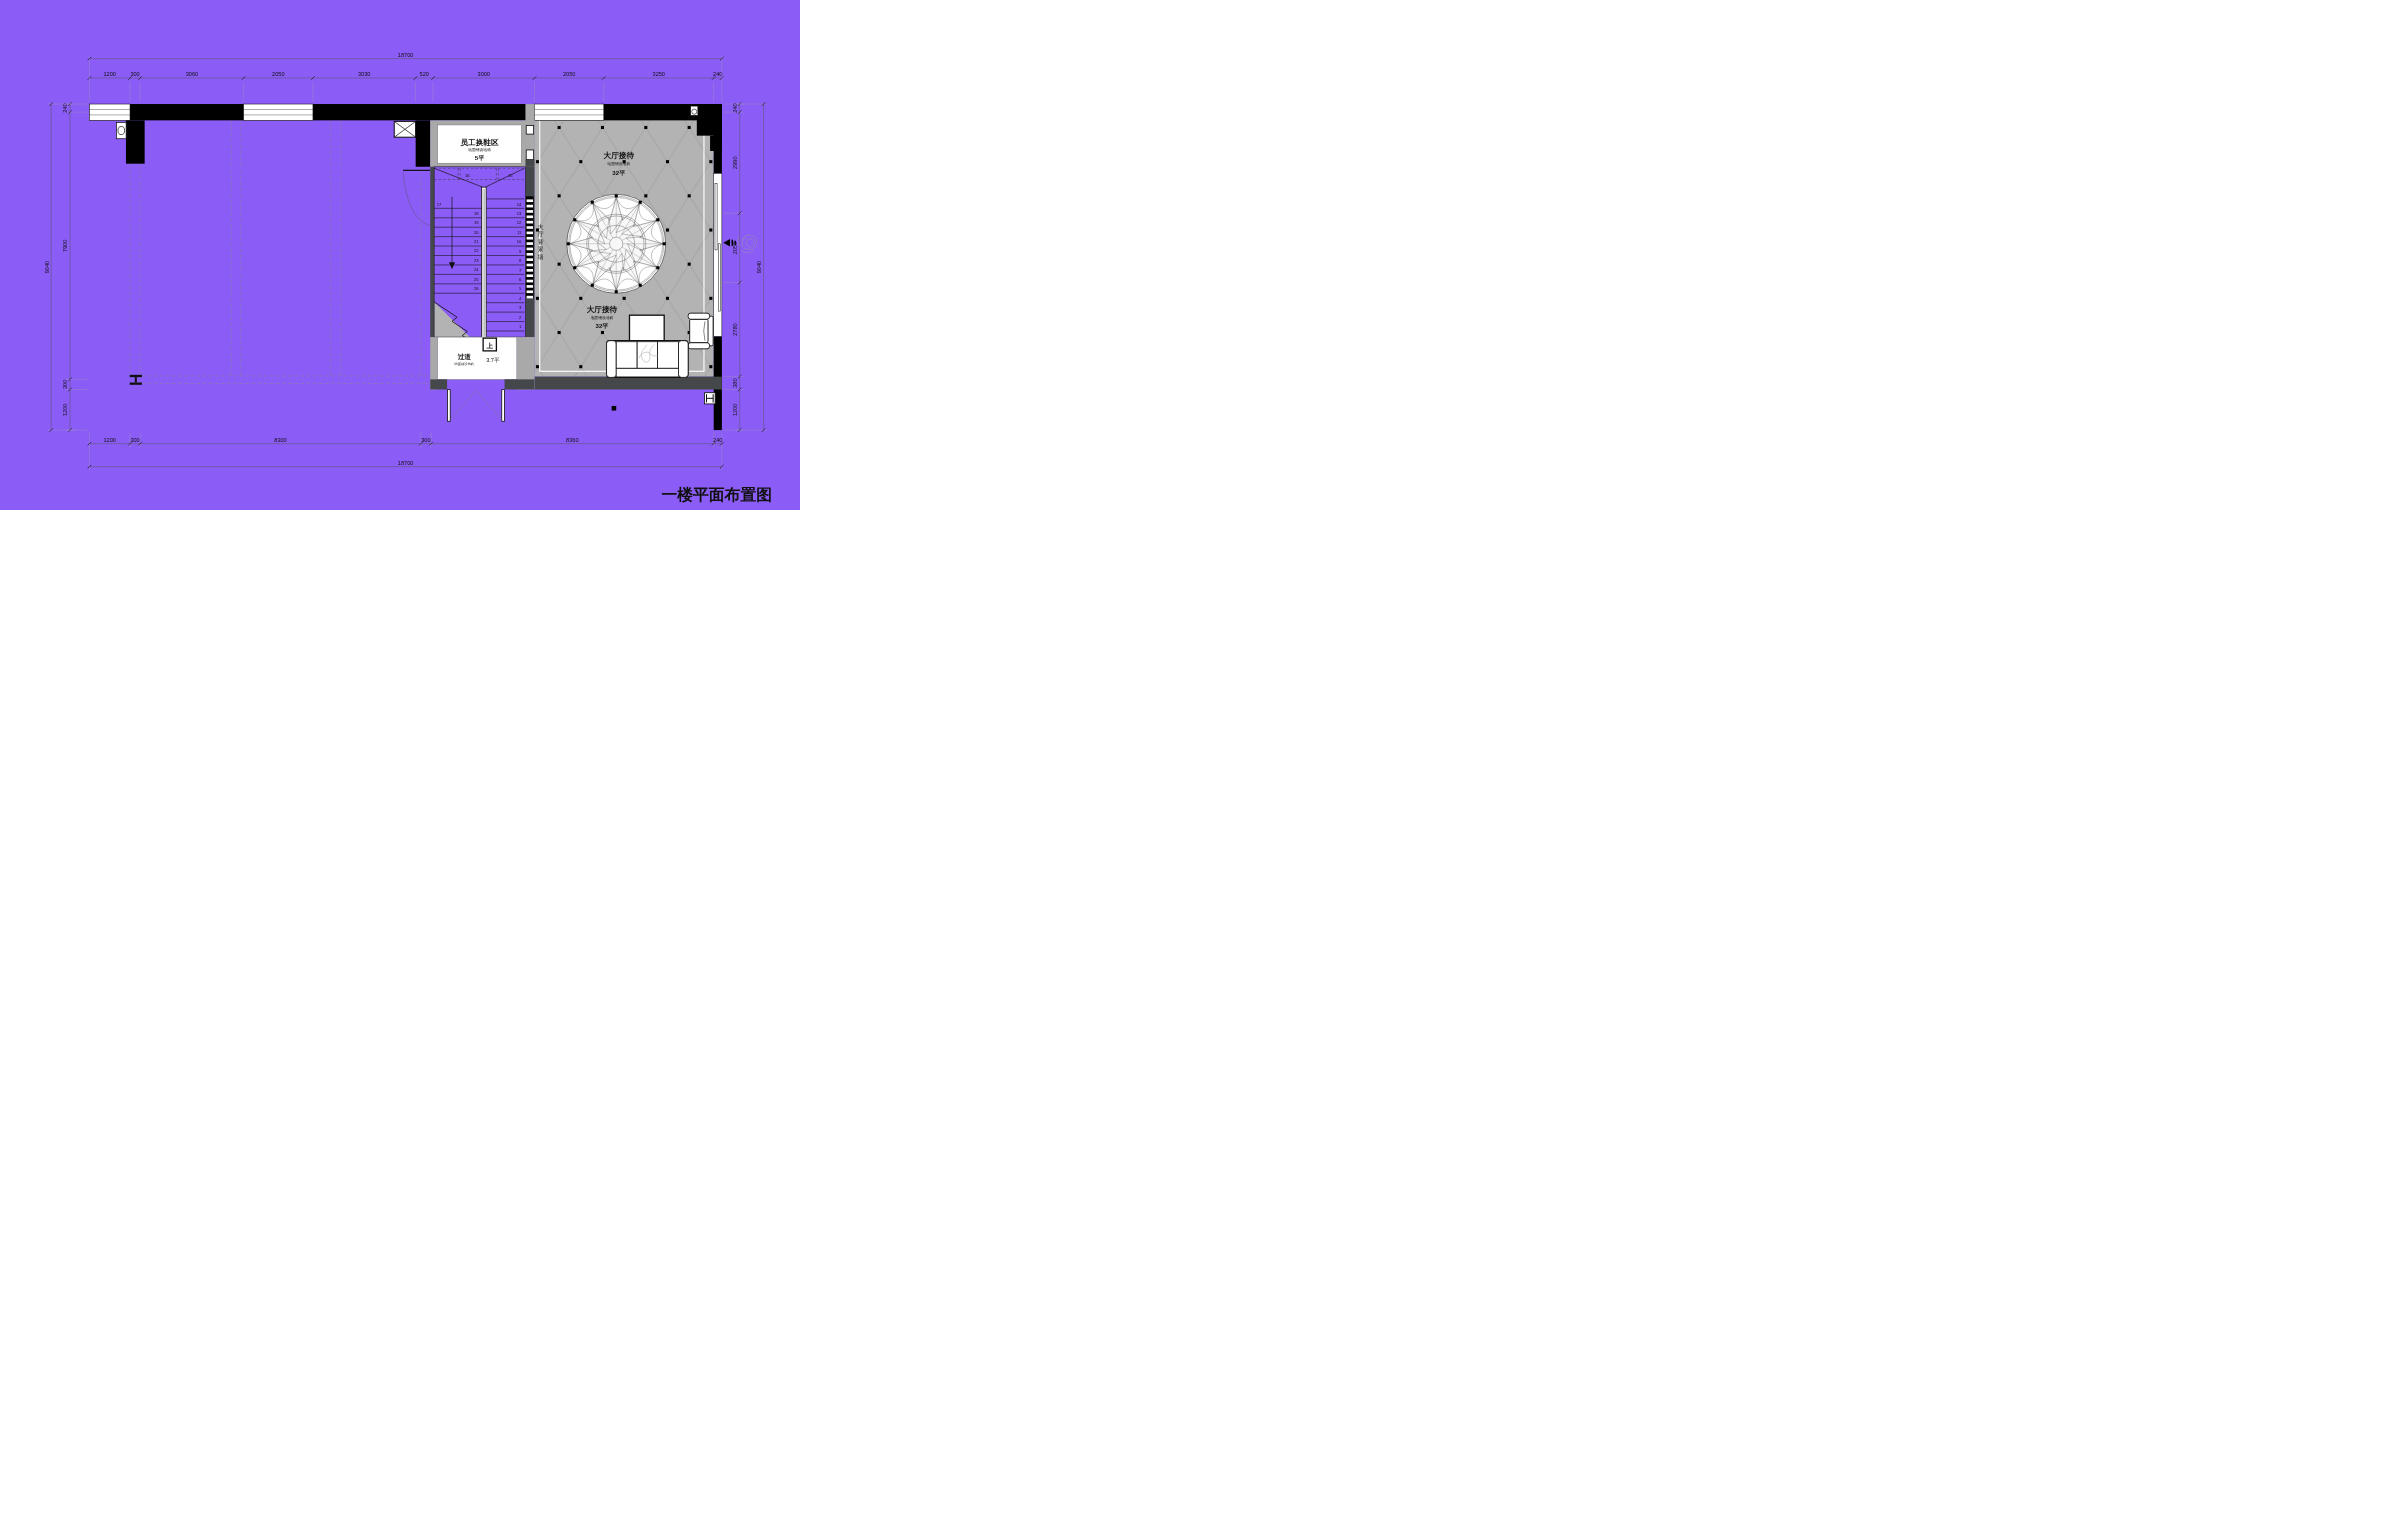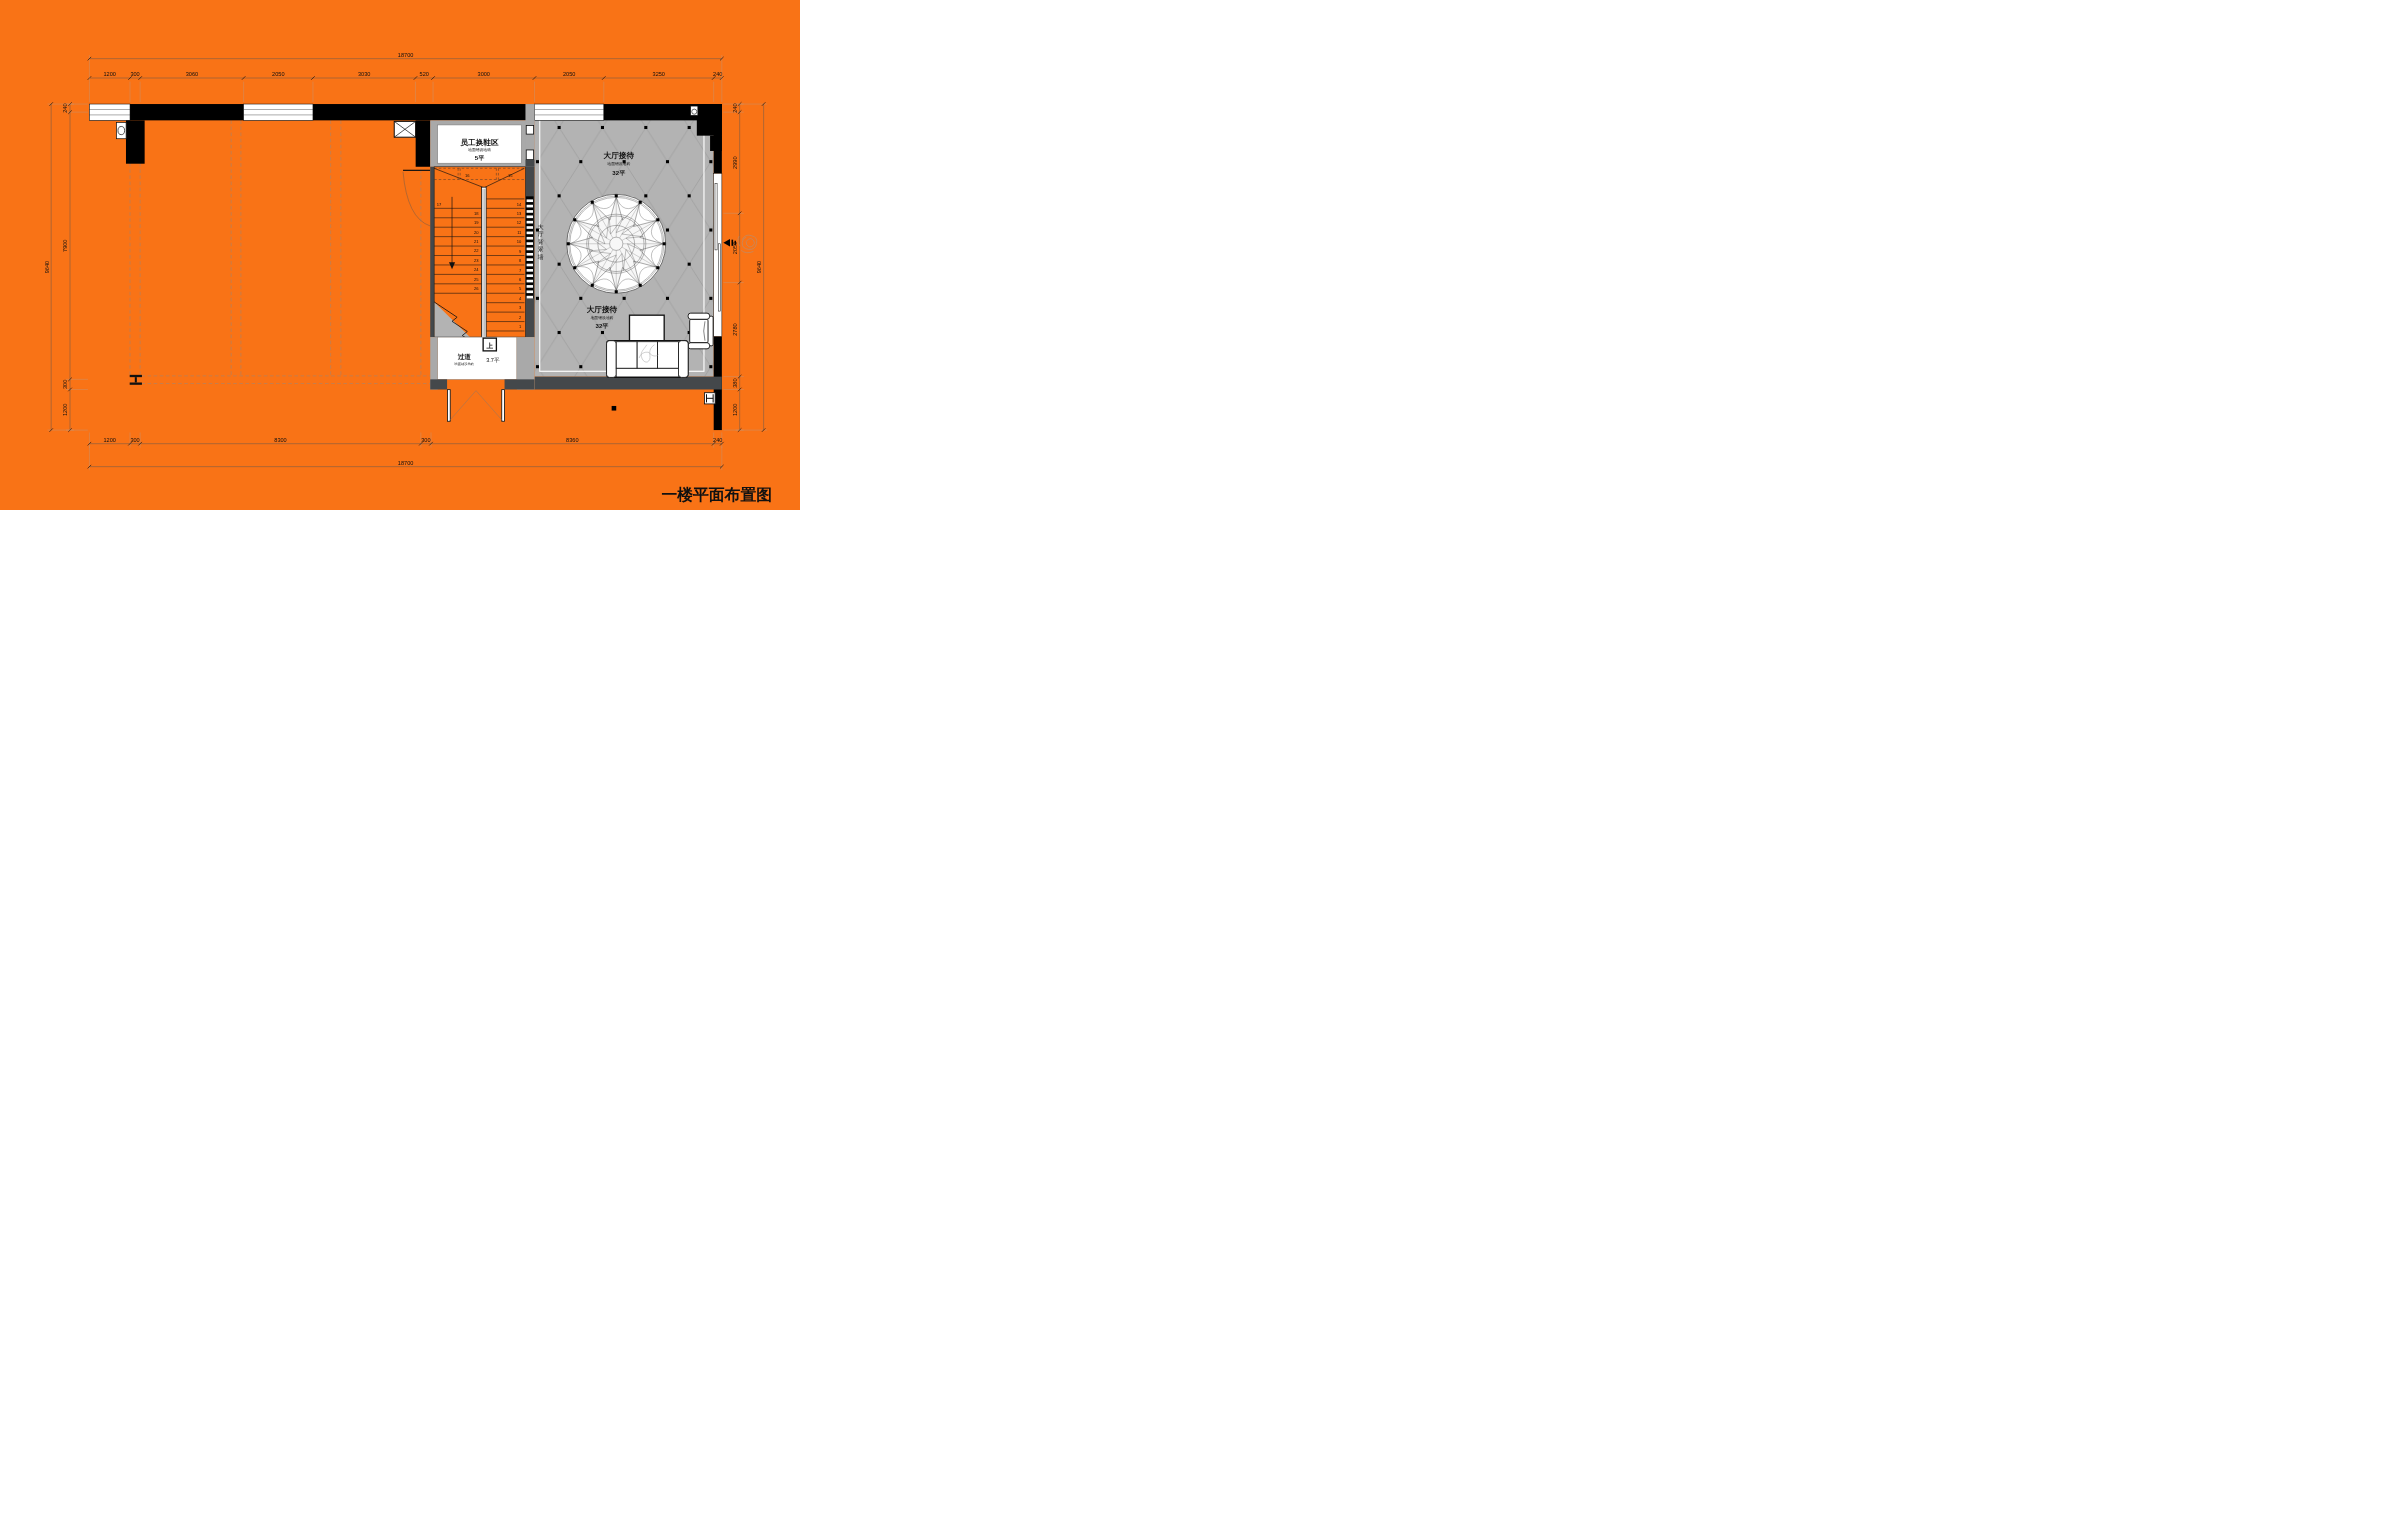--- a/index.html
+++ b/index.html
@@ -1,17 +1,17 @@
 <!DOCTYPE html>
 <html style="font-size:8.2px"><head>
 <meta charset="utf-8">
 <style>
   html,body{margin:0;padding:0;background:#fff;}
   body{font-family:"Liberation Sans",sans-serif;}
-  #stage{width:800px;height:510px;position:relative;background:#f97316;}
+  #stage{width:800px;height:510px;position:relative;background:#8b5cf6;}
   svg{display:block;}
   text{fill:#111;}
   .rname{font-weight:bold;}
 </style>
 </head>
 <body>
 
 <div id="stage">
 <svg id="plan" width="800" height="510" viewBox="0 0 1568 1000">
 

